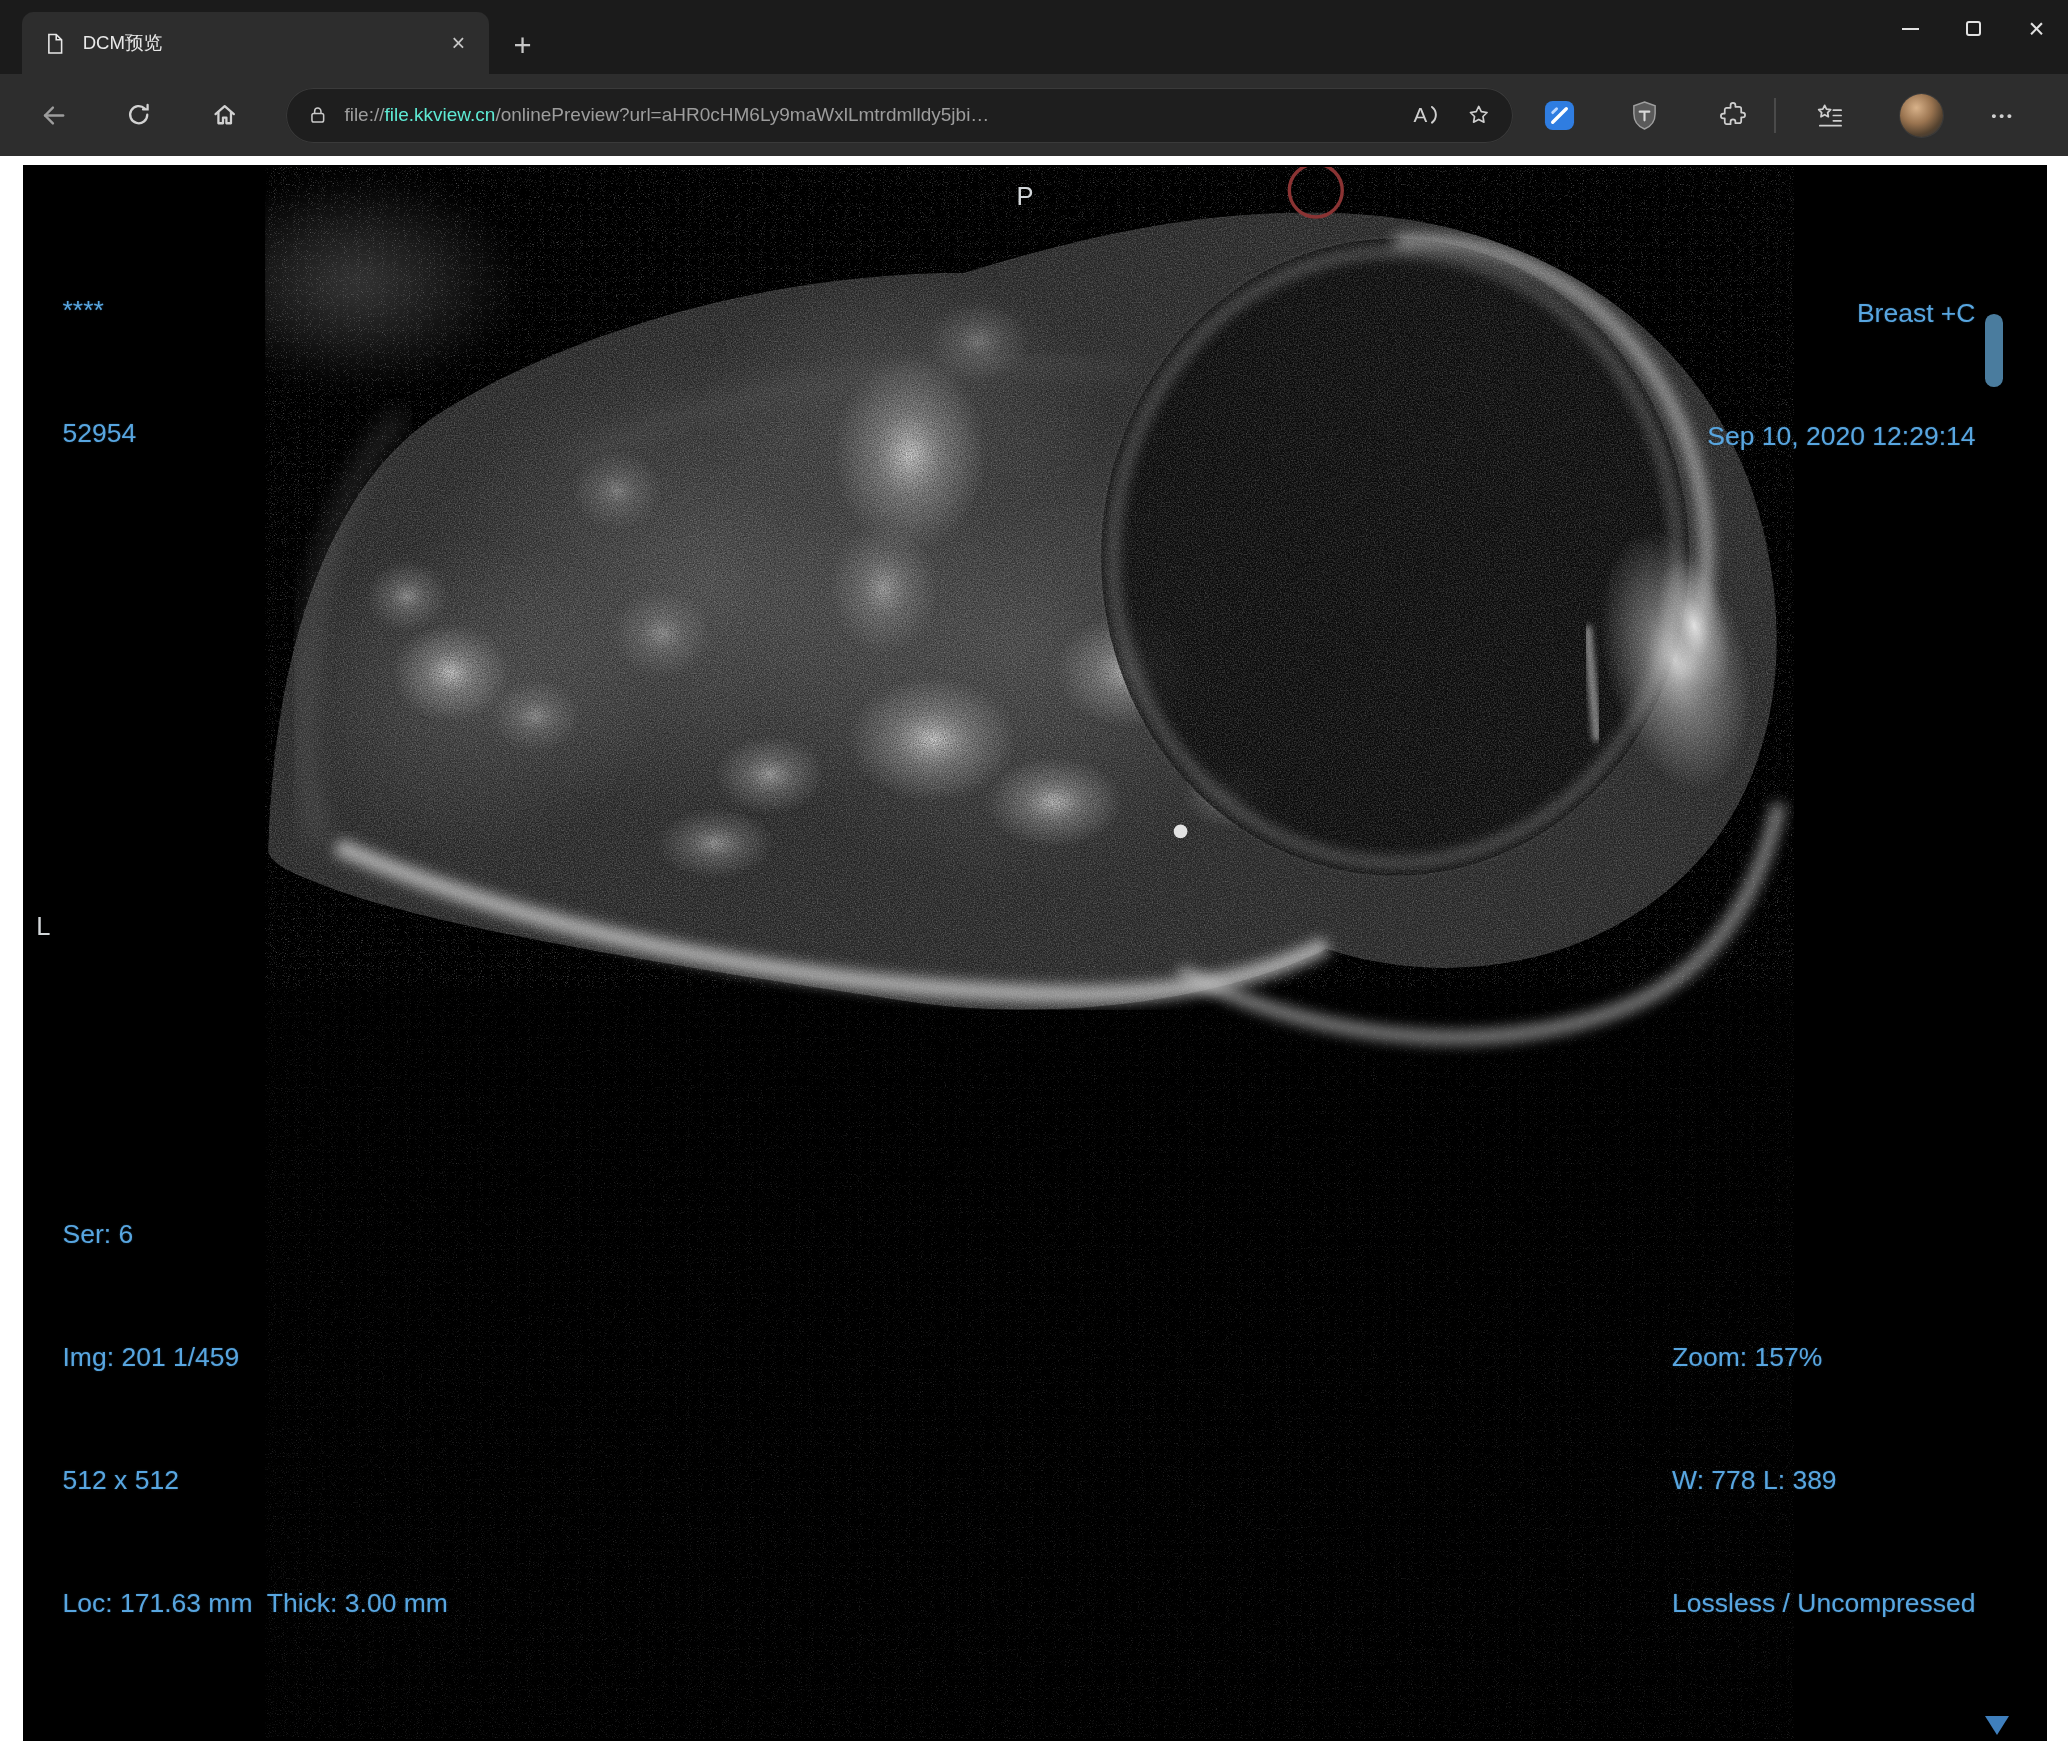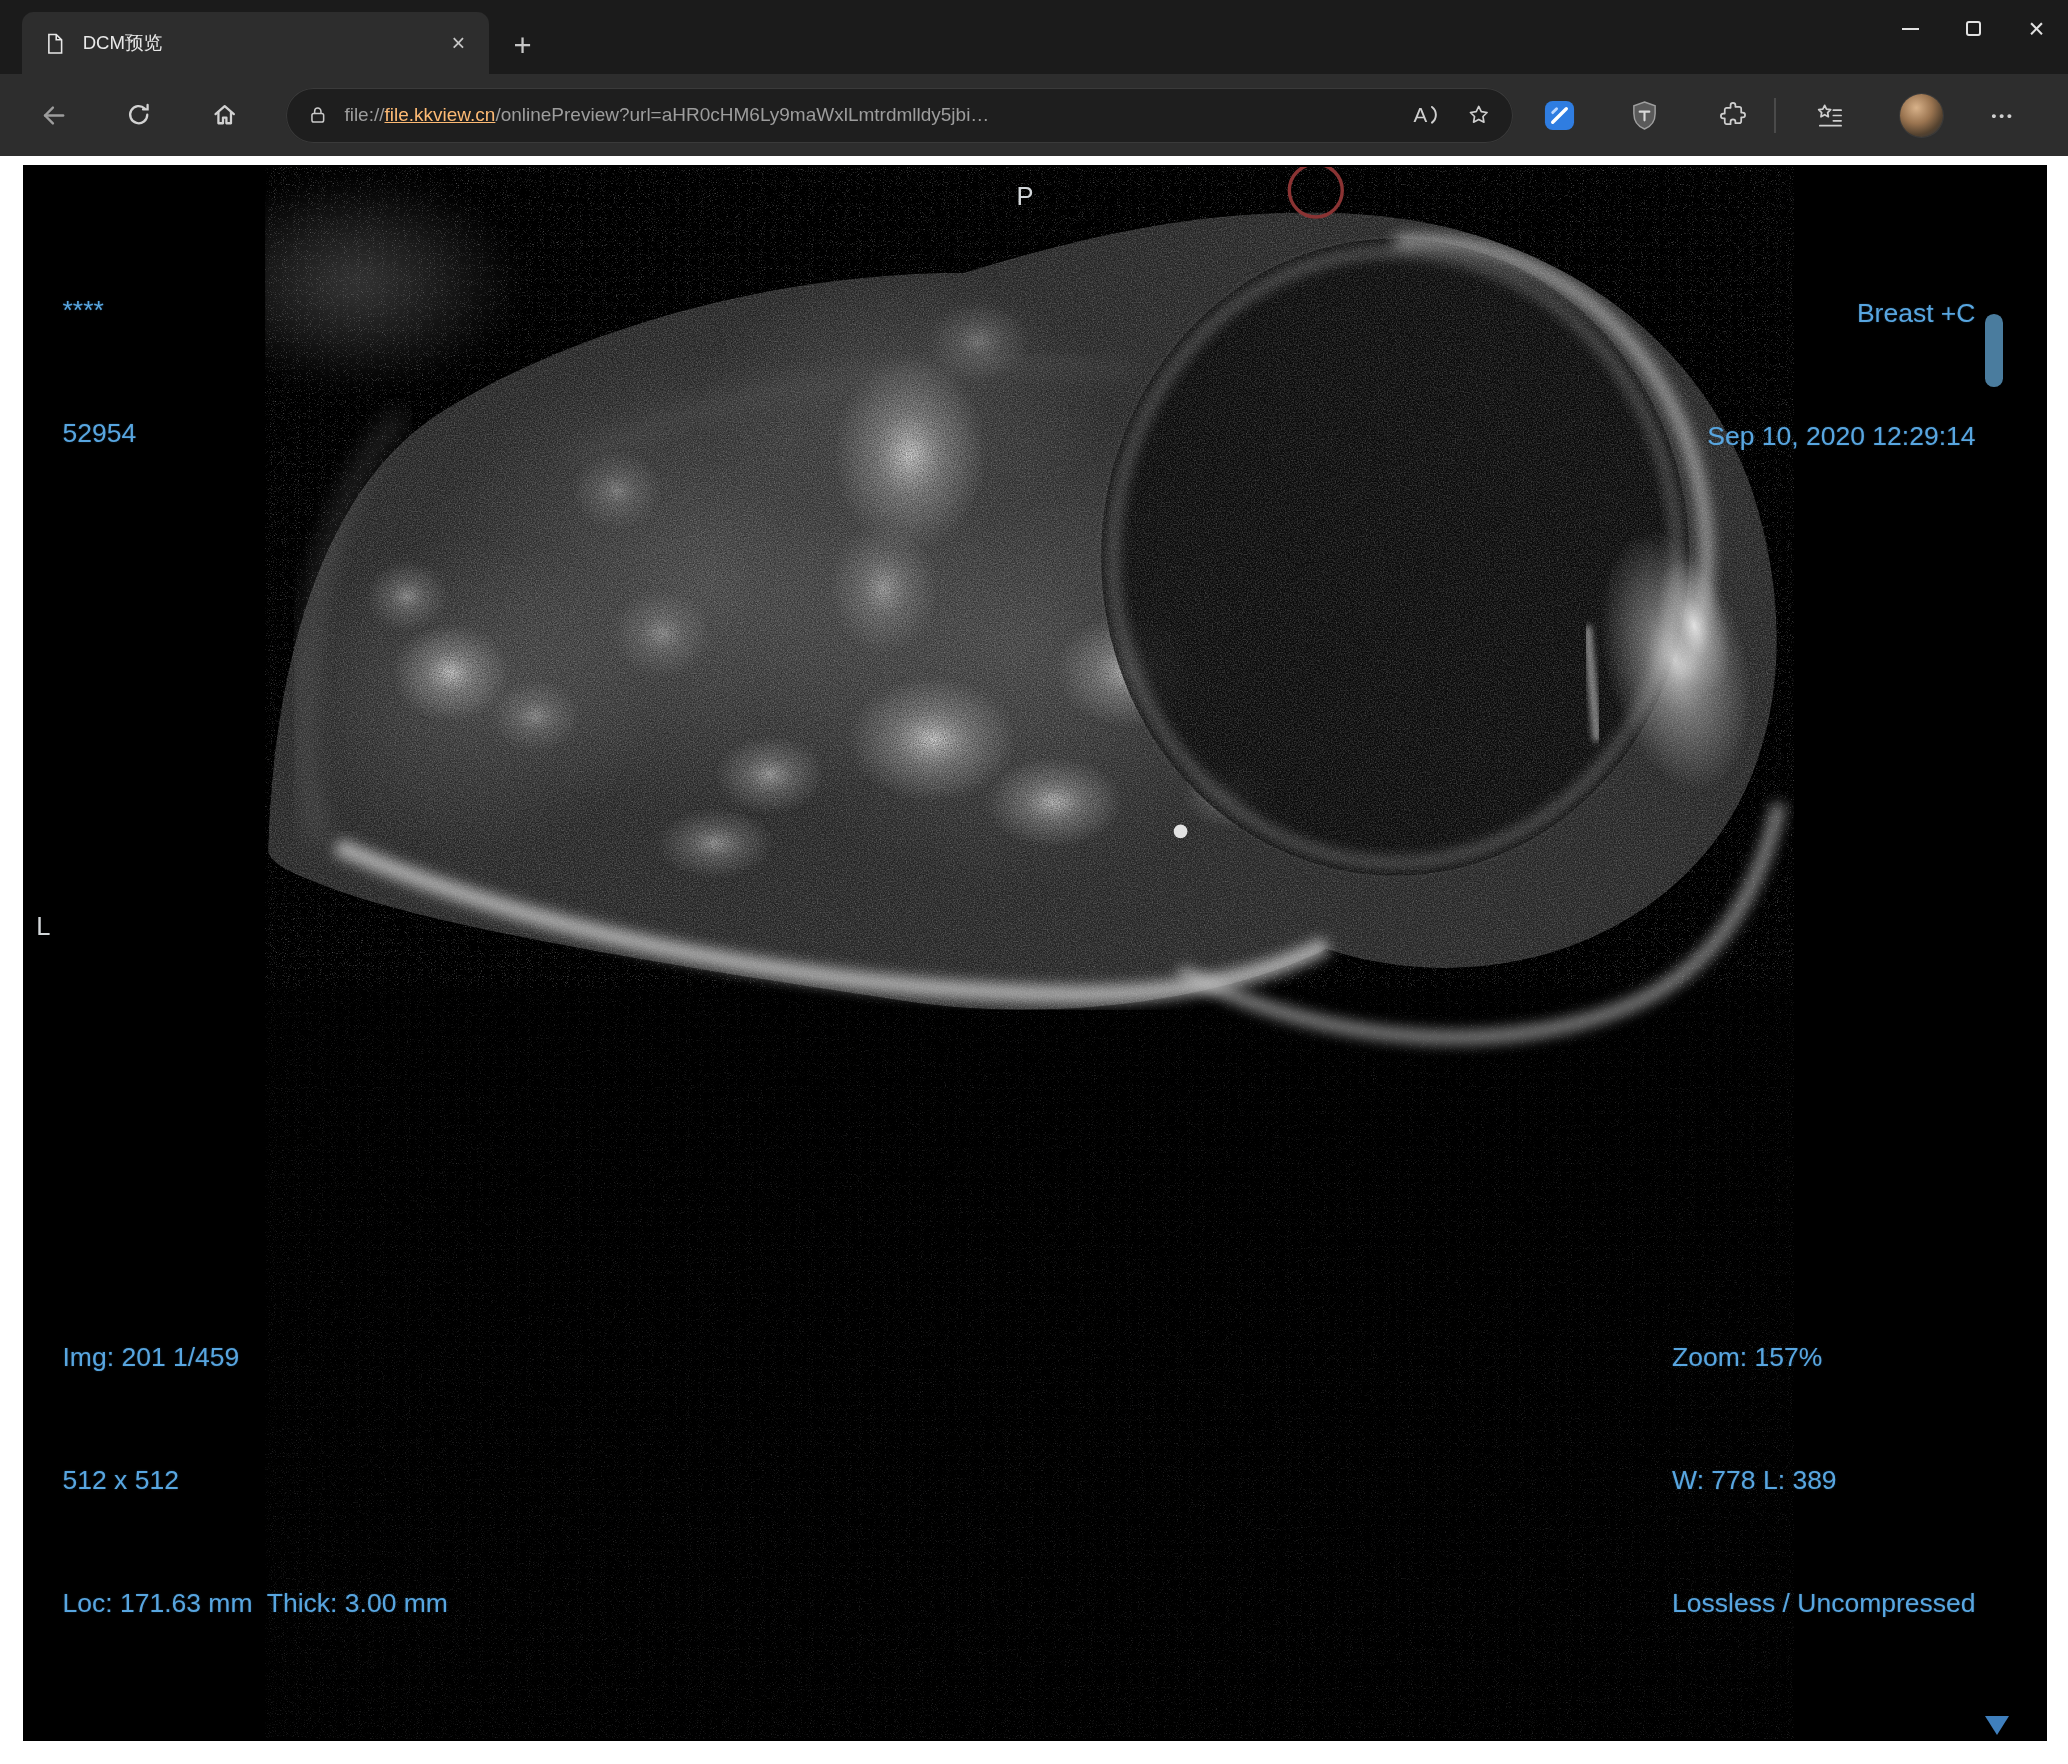--- a/index.html
+++ b/index.html
@@ -33,21 +33,21 @@
 
   
   .toolbar{position:absolute;left:0;top:74px;width:2068px;height:82px;background:var(--toolbar-bg);
            display:flex;align-items:center;padding-left:25.5px;}
   .navbtn{width:55px;height:55px;border-radius:7.8px;display:flex;align-items:center;justify-content:center;flex:none;}
   .navbtn.ml{margin-left:31px;}
   .addressbar{margin-left:33px;width:1227px;height:55px;border-radius:27.4px;background:#1e1e1e;
               box-shadow:inset 0 0 0 1px #3a3a3a;display:flex;align-items:center;padding:0 21.6px;flex:none;}
   .lock{display:flex;margin-right:15.7px;flex:none;}
   .url{font-size:19px;color:#9d9d9d;white-space:nowrap;overflow:hidden;flex:1;}
-  .url-host{color:#fdba74;text-decoration:underline;}
+  .url-host{color:#5eead4;}
   .pill-actions{display:flex;align-items:center;gap:27.4px;margin-left:17.6px;flex:none;}
   .read-aloud{display:flex;align-items:center;color:#cfcfcf;font-size:20.6px;gap:2.9px;}
   .ext{width:47px;height:47px;border-radius:7.8px;display:flex;align-items:center;justify-content:center;flex:none;}
   .ext.blue{margin-left:23.5px;}
   .ext.shield{margin-left:38px;}
   .ext.puzzle{margin-left:41px;}
   .tdivider{width:2px;height:35px;background:#4a4a4a;margin-left:17.6px;flex:none;}
   .ext.favhub{margin-left:30px;}
   .avatar{width:43px;height:43px;border-radius:50%;margin-left:47px;flex:none;
           background:radial-gradient(circle at 38% 32%, #d8b28a 0%, #9a7450 40%, #54422f 68%, #203040 100%);
@@ -275,20 +275,21 @@
 
       <div class="ov tl">
         <div>****</div>
         <div>52954</div>
       </div>
       <div class="ov tr">
         <div>Breast +C</div>
         <div>Sep 10, 2020 12:29:14</div>
       </div>
       <div class="ov bl">
+        <div>Ser: 6</div>
         <div>Img: 201 1/459</div>
         <div>512 x 512</div>
         <div>Loc: 171.63 mm  Thick: 3.00 mm</div>
       </div>
       <div class="ov br">
         <div>Zoom: 157%</div>
         <div>W: 778 L: 389</div>
         <div>Lossless / Uncompressed</div>
       </div>
 

